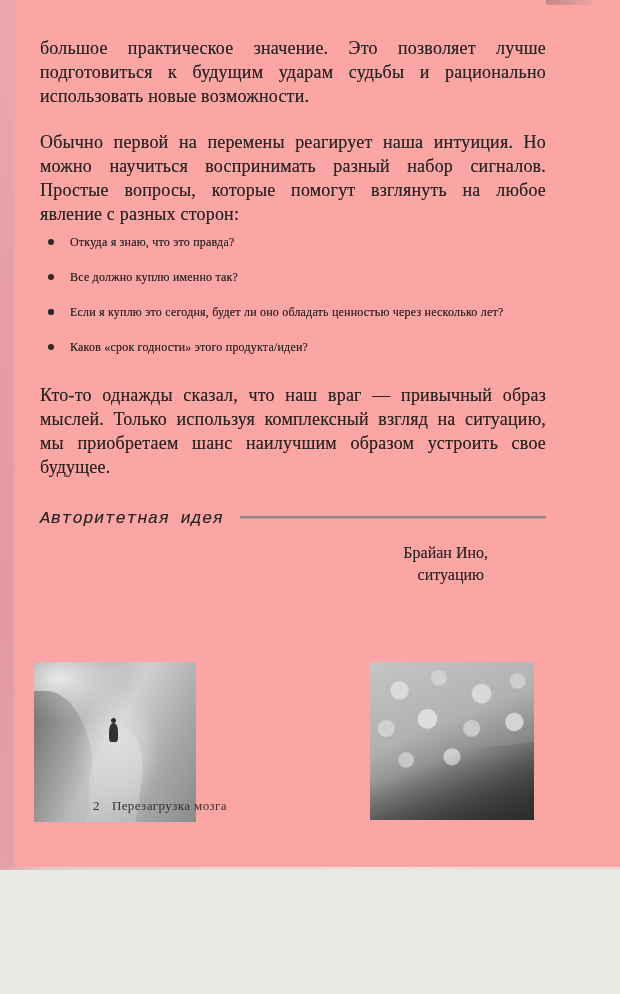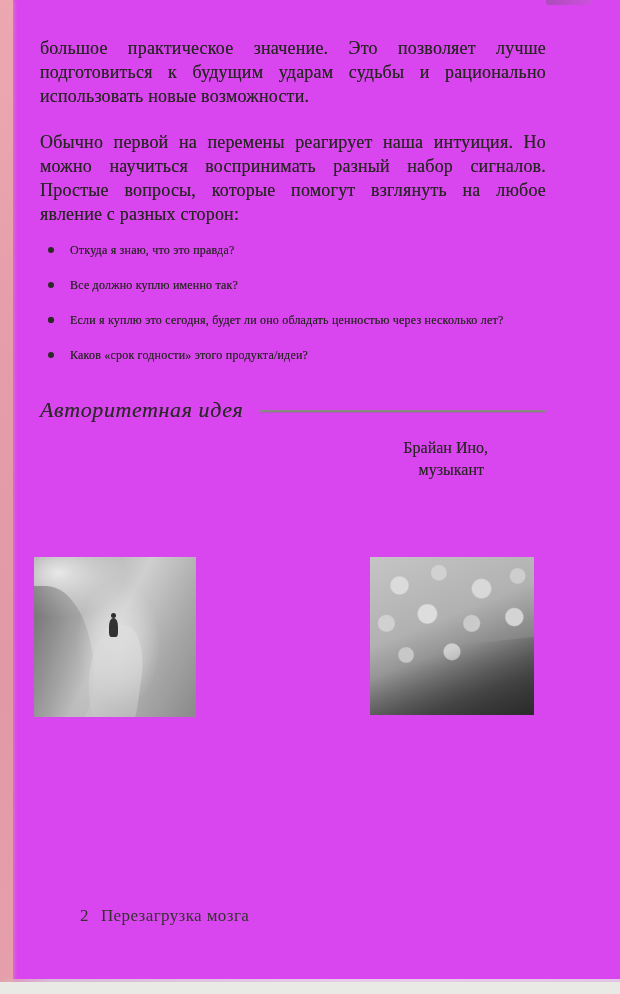--- a/index.html
+++ b/index.html
@@ -1,21 +1,21 @@
 <!DOCTYPE html>
 <html><head>
 <meta charset="utf-8">
 <style>
   html, body { margin: 0; padding: 0; background: #e9e9e6; }
   .page {
     position: relative;
     width: 620px;
-    height: 982px;
+    height: 870px;
     margin: 0 auto;
-    background: #d946ef;
+    background: #fca5a5;
     overflow: hidden;
     font-family: "Liberation Serif", serif;
     color: #262521;
   }
   .scan-edge {
     position: absolute;
     left: 0; top: 0;
     width: 13px; height: 100%;
     background: linear-gradient(to bottom, #eca8b1 0%, #e59ea9 35%, #e19aa5 70%, #e6a0ab 100%);
     box-shadow: 2px 0 3px rgba(225,160,170,0.45);
@@ -42,21 +42,21 @@
     bottom: 0;
   }
   .para {
     margin: 0 0 22px 0;
     font-size: 18px;
     line-height: 24px;
     text-align: justify;
     letter-spacing: 0.2px;
     text-shadow: 0 0 0.5px rgba(30,30,28,0.55);
   }
-  .para.tight { margin-bottom: 12px; }
+  .para.tight { margin-bottom: 4px; }
   .bullets {
     list-style: none;
     margin: 0 0 24px 0;
     padding: 0 0 0 8px;
   }
   .bullets li {
     position: relative;
     padding-left: 22px;
     margin-bottom: 11px;
     font-size: 12px;
@@ -71,23 +71,23 @@
     width: 6px; height: 6px;
     border-radius: 50%;
     background: #2c2b27;
   }
   .idea-row {
     display: flex;
     align-items: baseline;
     margin: 30px 0 14px 0;
   }
   .idea-heading {
-    font-family: Liberation Serif, serif;
+    font-family: Liberation Mono, monospace;
     font-style: italic;
-    font-size: 22px;
+    font-size: 17px;
     letter-spacing: 0.6px;
     white-space: nowrap;
     color: #2a2925;
     text-shadow: 0 0 0.4px rgba(30,30,28,0.5);
   }
   .idea-rule {
     flex: 1;
     height: 0;
     margin-left: 16px;
     border-bottom: 2px solid #8b8b85;
@@ -181,23 +181,23 @@
   }
   .photo-right .crevice {
     position: absolute;
     left: -10px; bottom: -20px;
     width: 200px; height: 90px;
     background: linear-gradient(165deg, rgba(40,38,34,0) 20%, rgba(40,38,34,0.55) 60%, rgba(25,24,21,0.75) 100%);
     transform: rotate(-6deg);
   }
   .footer {
     position: absolute;
-    left: 40px;
+    left: 53px;
     bottom: 56px;
-    font-size: 17px;
+    font-size: 13px;
     letter-spacing: 0.4px;
     color: #33322e;
     font-family: "Liberation Serif", serif;
   }
   .footer .num { margin-right: 12px; }
 </style>
 </head>
 <body>
 
 <div class="page">
@@ -225,30 +225,31 @@
       <li>
         <span class="dot"></span>
         <span>Если я куплю это сегодня, будет ли оно обладать ценностью через несколько лет?</span>
       </li>
       <li>
         <span class="dot"></span>
         <span>Каков «срок годности» этого продукта/идеи?</span>
       </li>
     </ul>
 
+    <p class="para">Кто-то однажды сказал, что наш враг — привычный образ мыслей. Только используя комплексный взгляд на ситуацию, мы приобретаем шанс наилучшим образом устроить свое будущее.</p>
 
     <div class="idea-row">
       <span class="idea-heading">Авторитетная идея</span>
       <span class="idea-rule"></span>
     </div>
 
 
     <div class="attribution">
       <div>Брайан Ино,</div>
-      <div class="role">музыкант</div>
+      <div class="role">ситуацию</div>
     </div>
 
     <div class="photos">
       <div class="photo photo-left">
         <div class="hill"></div>
         <div class="trail"></div>
         <div class="figure"></div>
       </div>
       <div class="photo photo-right">
         <div class="crevice"></div>

